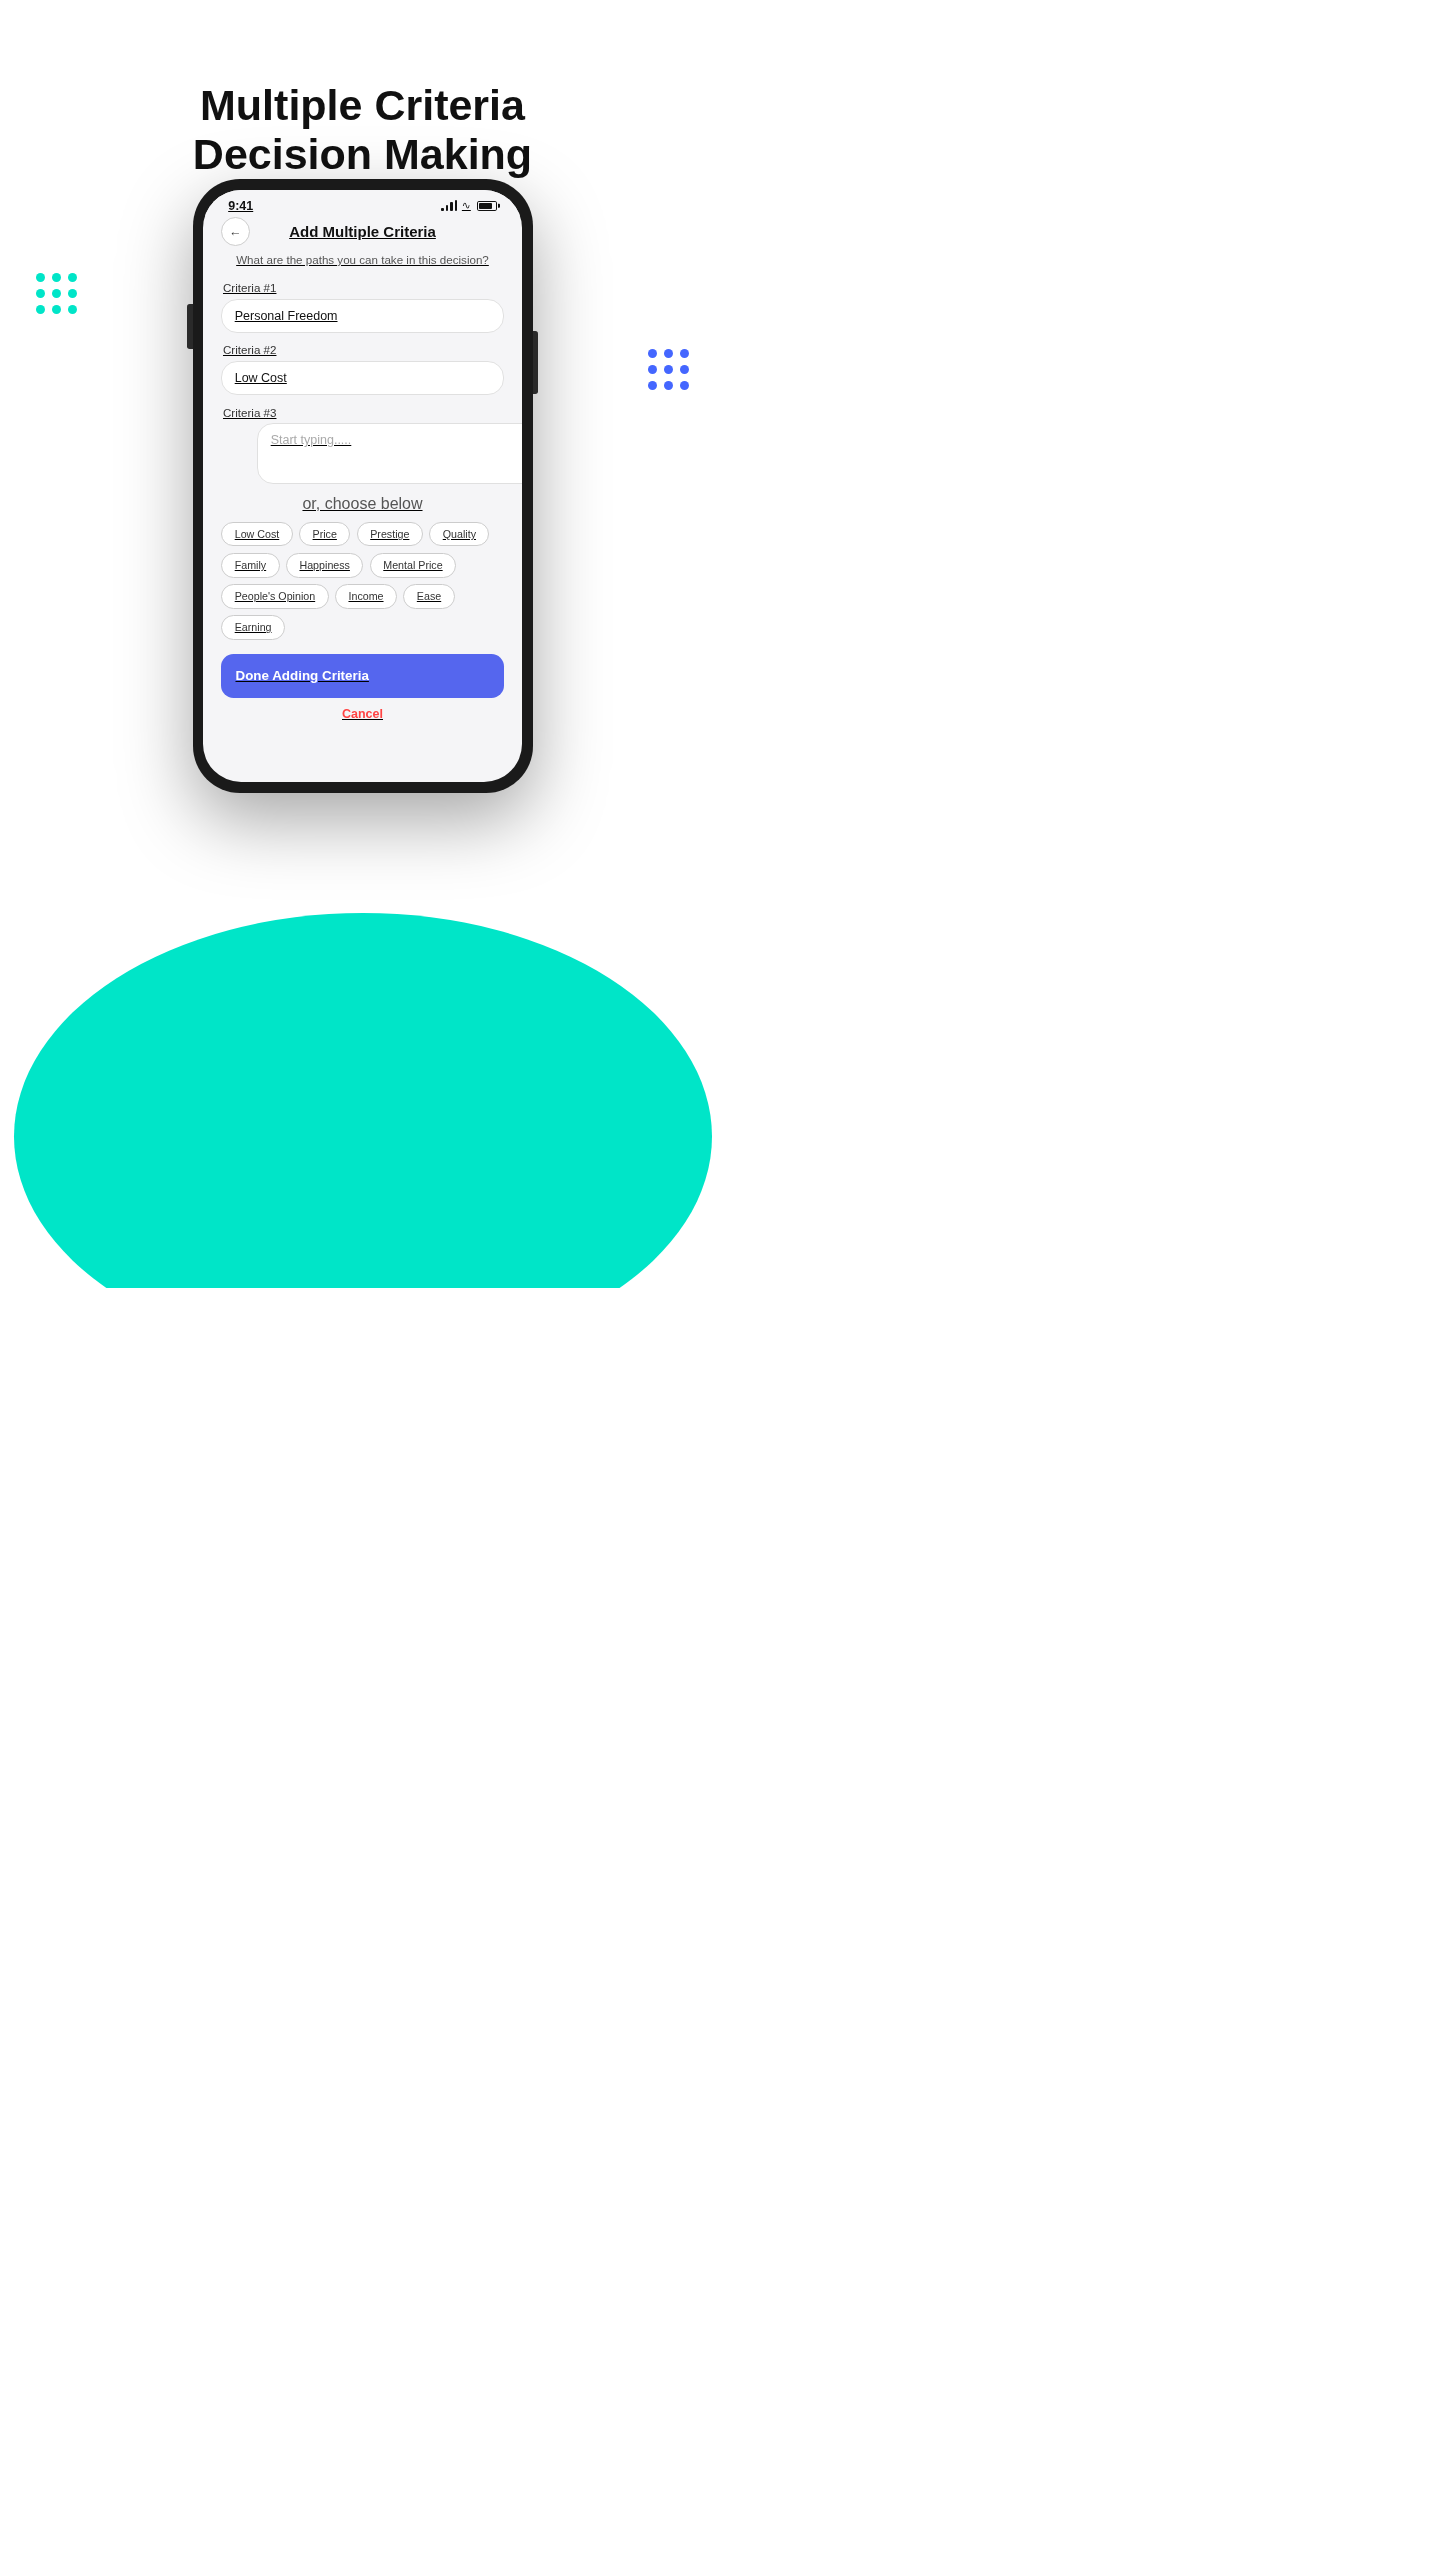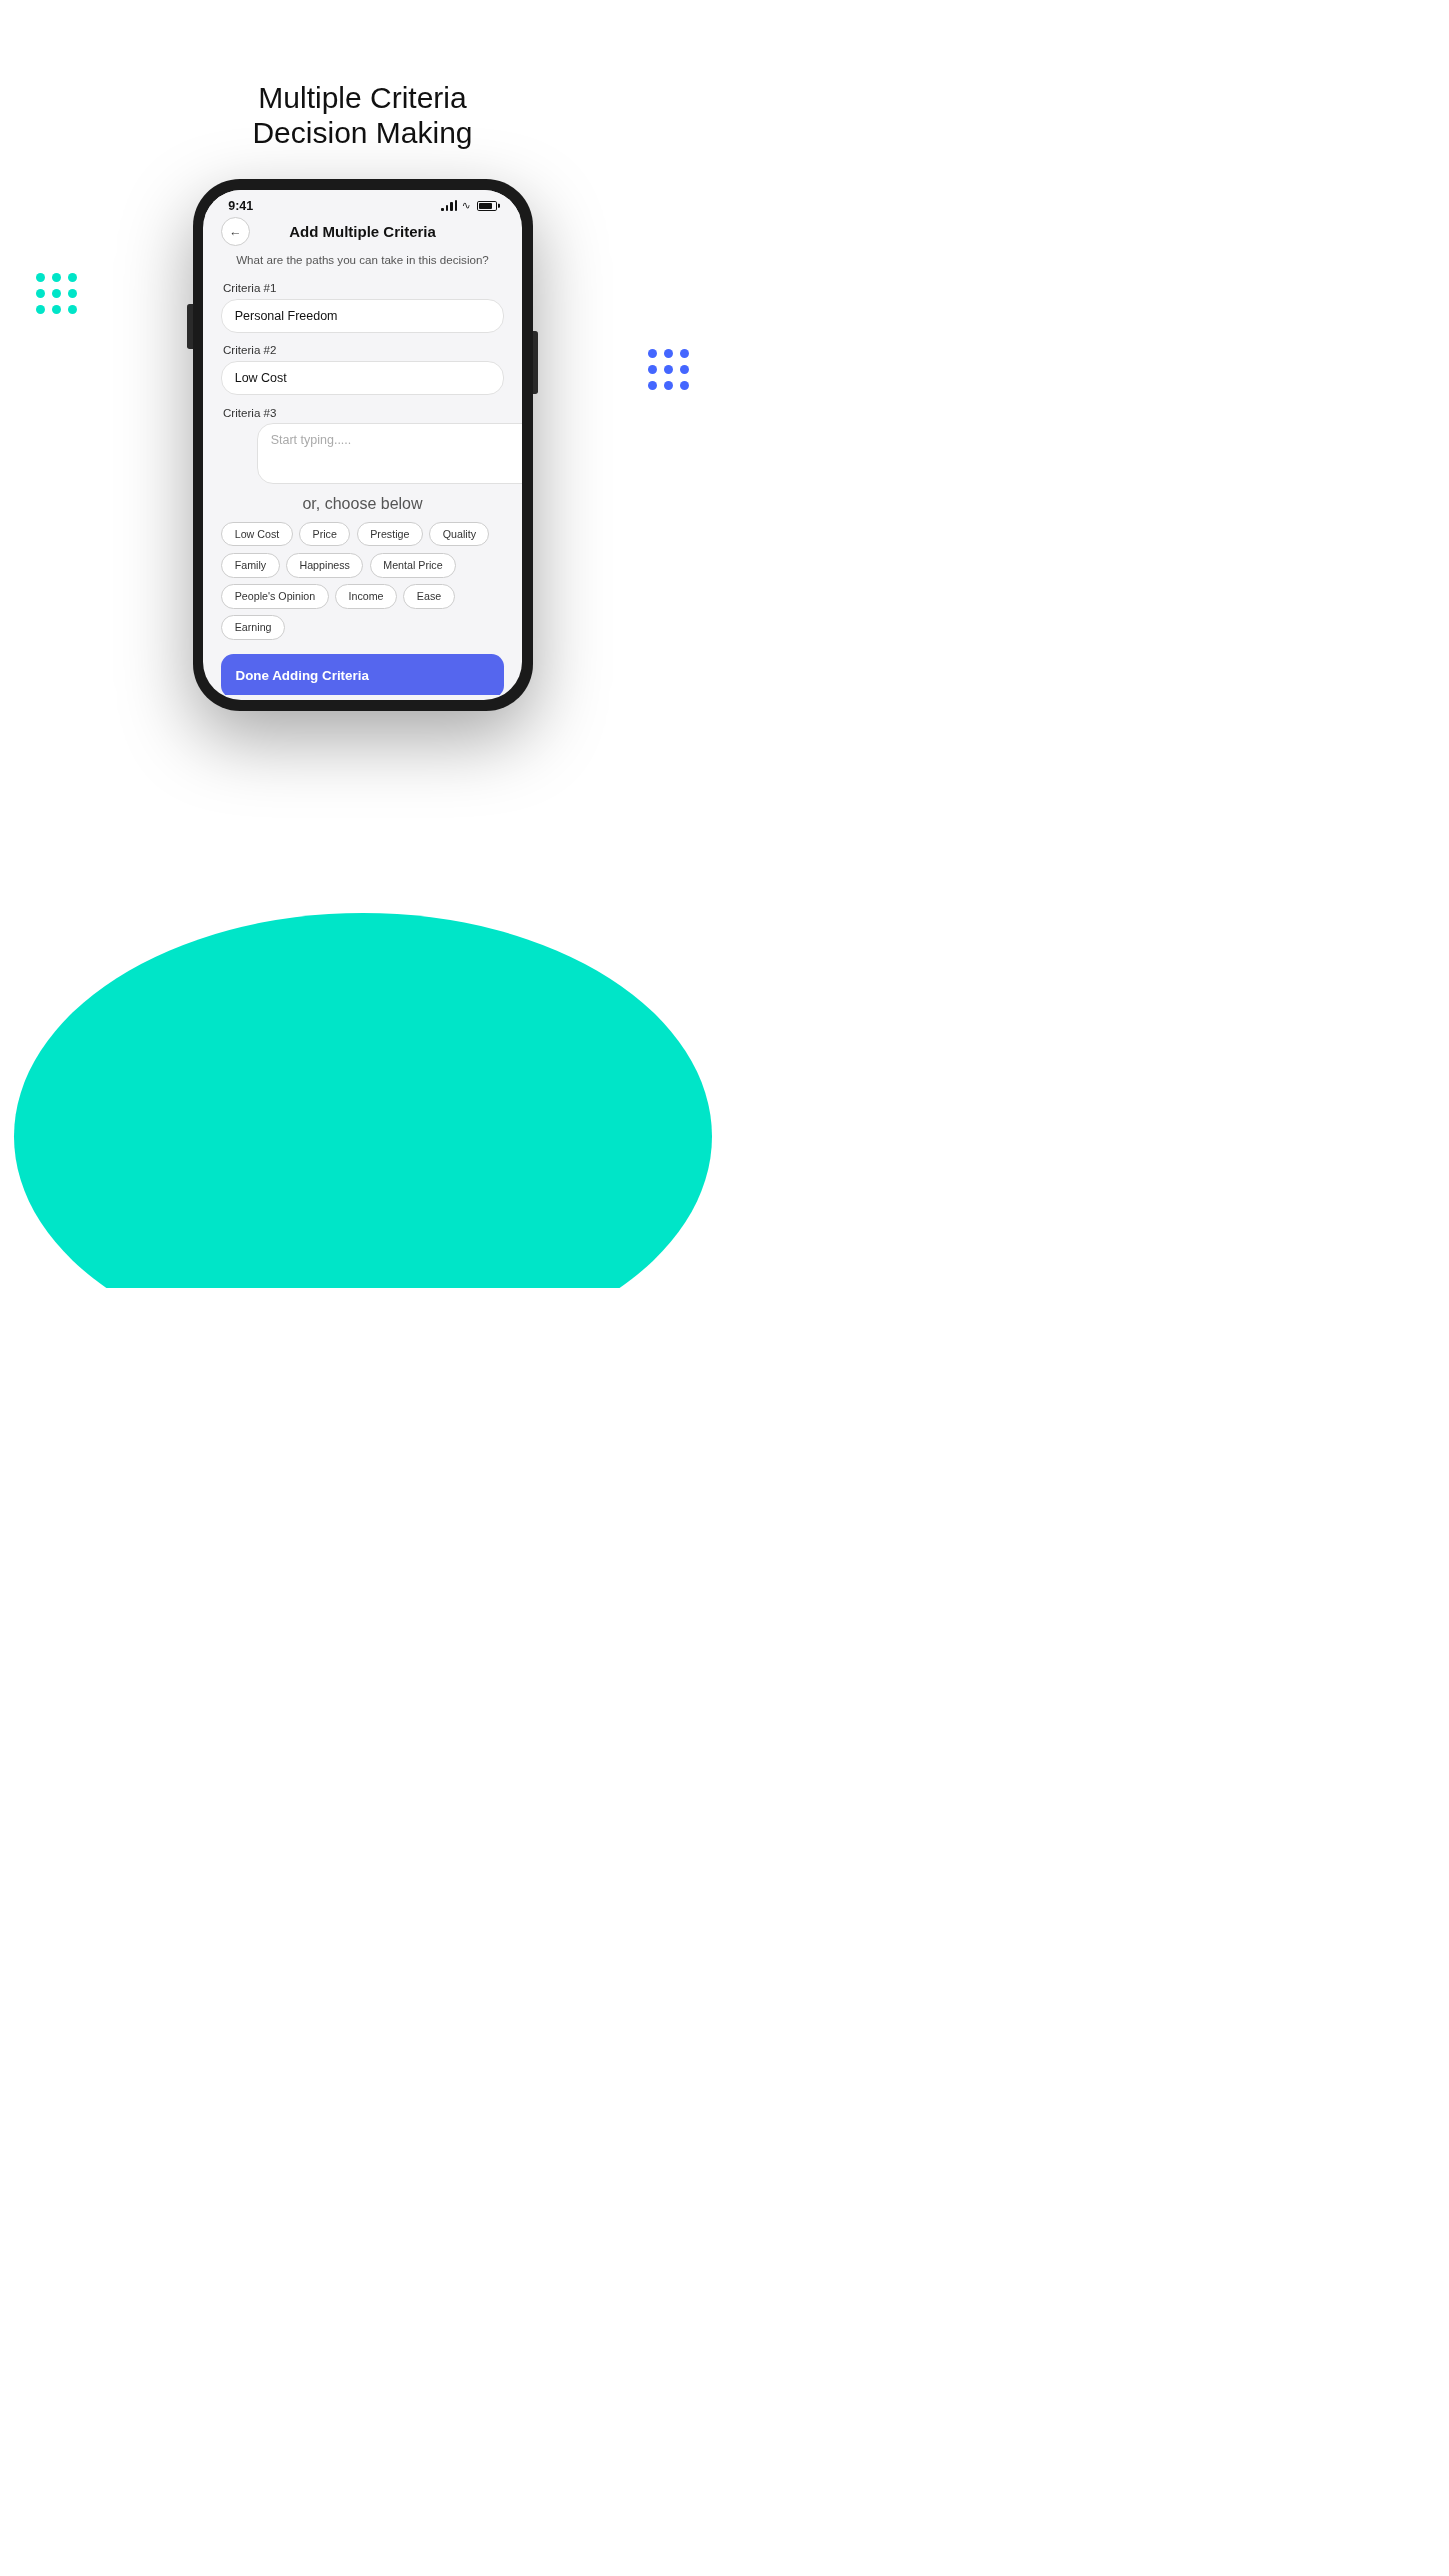--- a/index.html
+++ b/index.html
@@ -49,44 +49,45 @@
       border-radius: 50%;
     }
 
     
     .page-title {
       position: absolute;
       top: 81px;
       left: 0;
       right: 0;
       text-align: center;
-      font-size: 30px;
-      font-weight: 400;
+      font-size: 43px;
+      font-weight: 700;
       color: #111111;
       line-height: 1.15;
     }
 
     
     .phone-wrapper {
       position: absolute;
       top: 179px;
       left: 50%;
       transform: translateX(-50%);
       width: 340px;
       height: 698px;
     }
 
     .phone-outer {
       width: 340px;
-      height: 532px;
+      height: 614px;
       background: #1a1a1a;
       border-radius: 47px;
       padding: 10.7px;
       box-shadow: 0 27px 72px rgba(0,0,0,0.35);
       position: relative;
+      text-decoration: underline;
     }
 
     
     .phone-outer::before {
       content: '';
       position: absolute;
       left: -5.4px;
       top: 125px;
       width: 5.4px;
       height: 45px;

